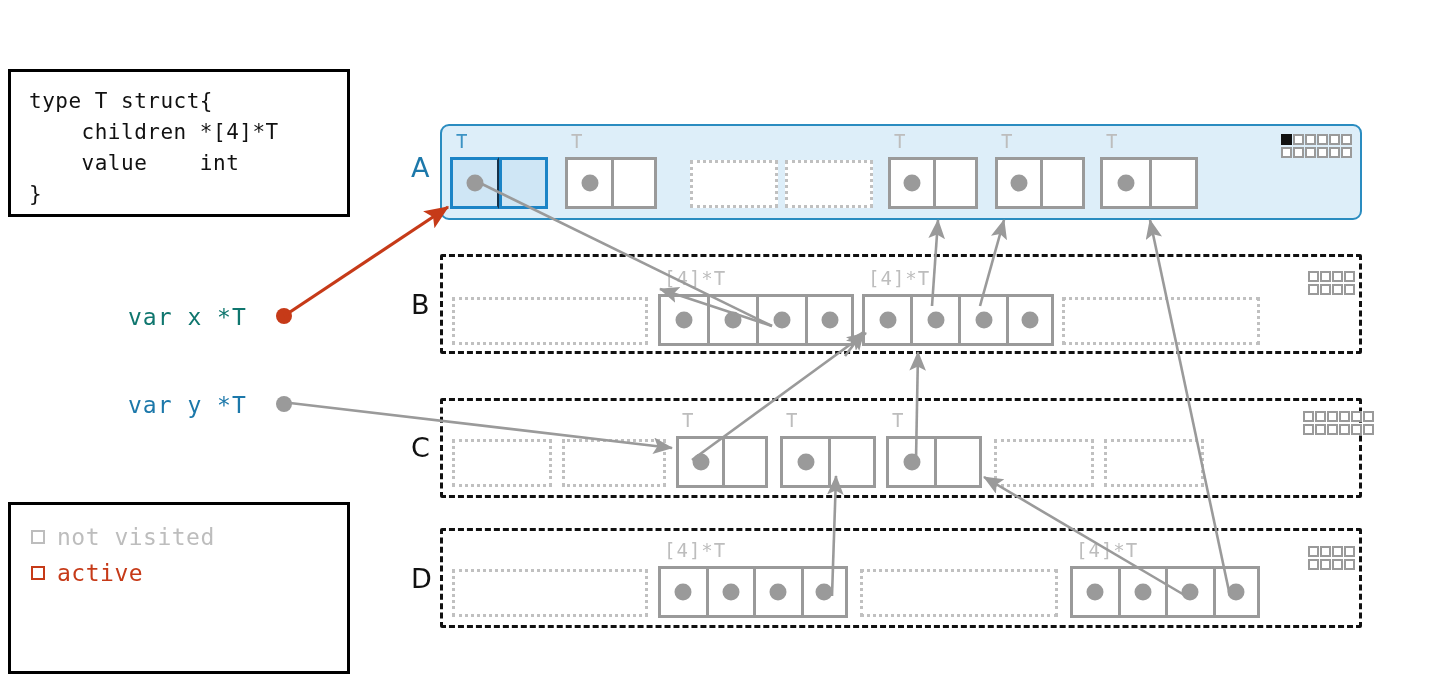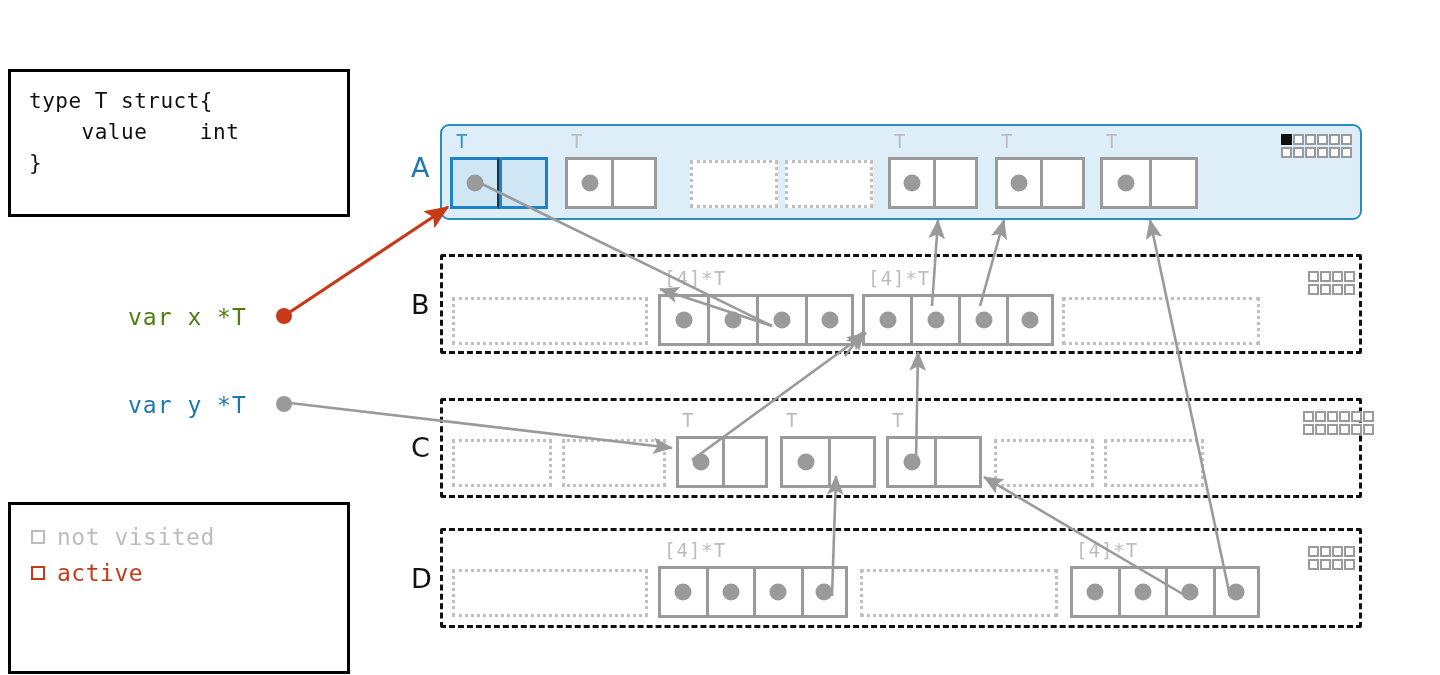--- a/index.html
+++ b/index.html
@@ -36,21 +36,21 @@
   .sw-active{border-color:#c63a18;background:#fff;}
   .t-active{color:#c63a18;}
   .sw-visited{border-color:#111;background:#8e8e8e;}
   .t-visited{color:#111;}
 
   
   .varlabel{
     position:absolute;font-family:"DejaVu Sans Mono",monospace;
     font-size:23px;letter-spacing:1px;white-space:nowrap;
   }
-  #var-x{left:128px;top:268px;color:#4d7c0f;}
+  #var-x{left:128px;top:268px;color:#0f766e;}
   #var-y{left:128px;top:356px;color:#1c78aa;}
   .vardot{position:absolute;width:16px;height:16px;border-radius:50%;}
   #var-x-dot{left:276px;top:272px;background:#c63a18;}
   #var-y-dot{left:276px;top:360px;background:#9a9a9a;}
 
   
   .row{position:absolute;box-sizing:border-box;}
   .rowlabel{
     position:absolute;font-family:"DejaVu Sans",sans-serif;font-size:27px;
     color:#111;
@@ -102,20 +102,21 @@
   svg.arrows{position:absolute;left:0;top:0;width:1440px;height:675px;
     pointer-events:none;overflow:visible;}
 </style>
 </head>
 <body>
 
 <div class="stage">
 
   <div class="codebox">
     <div class="codeline">type T struct{</div>
+    <div class="codeline">    children *[4]*T</div>
     <div class="codeline">    value    int</div>
     <div class="codeline">}</div>
   </div>
 
   <div class="legendbox">
     <div class="legrow">
       <span class="legsw sw-notvisited"></span>
       <span class="legtxt t-notvisited">not visited</span>
     </div>
     <div class="legrow">

